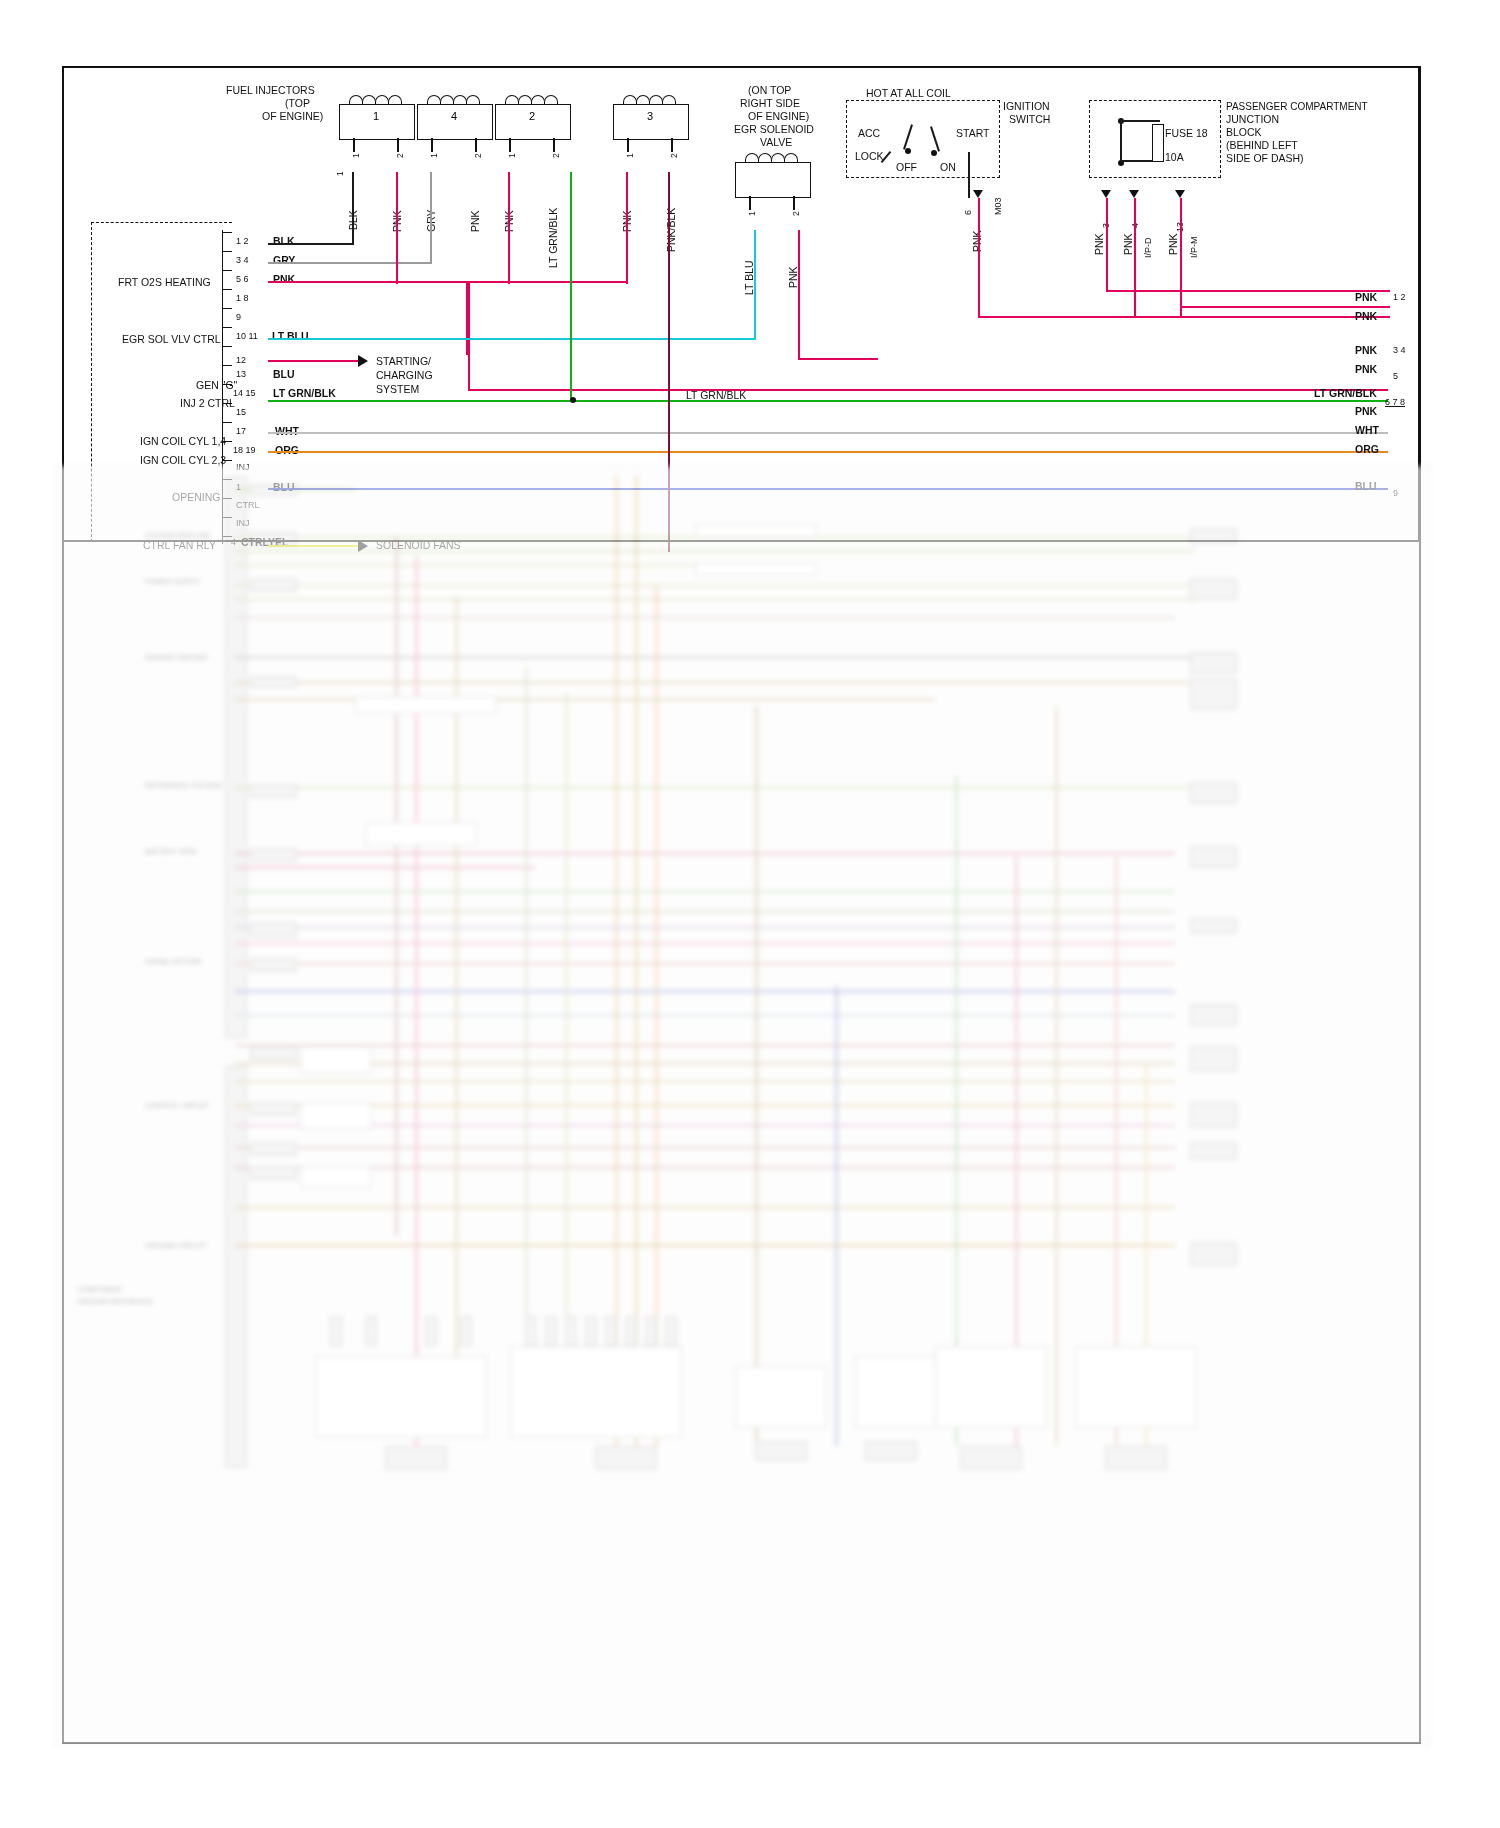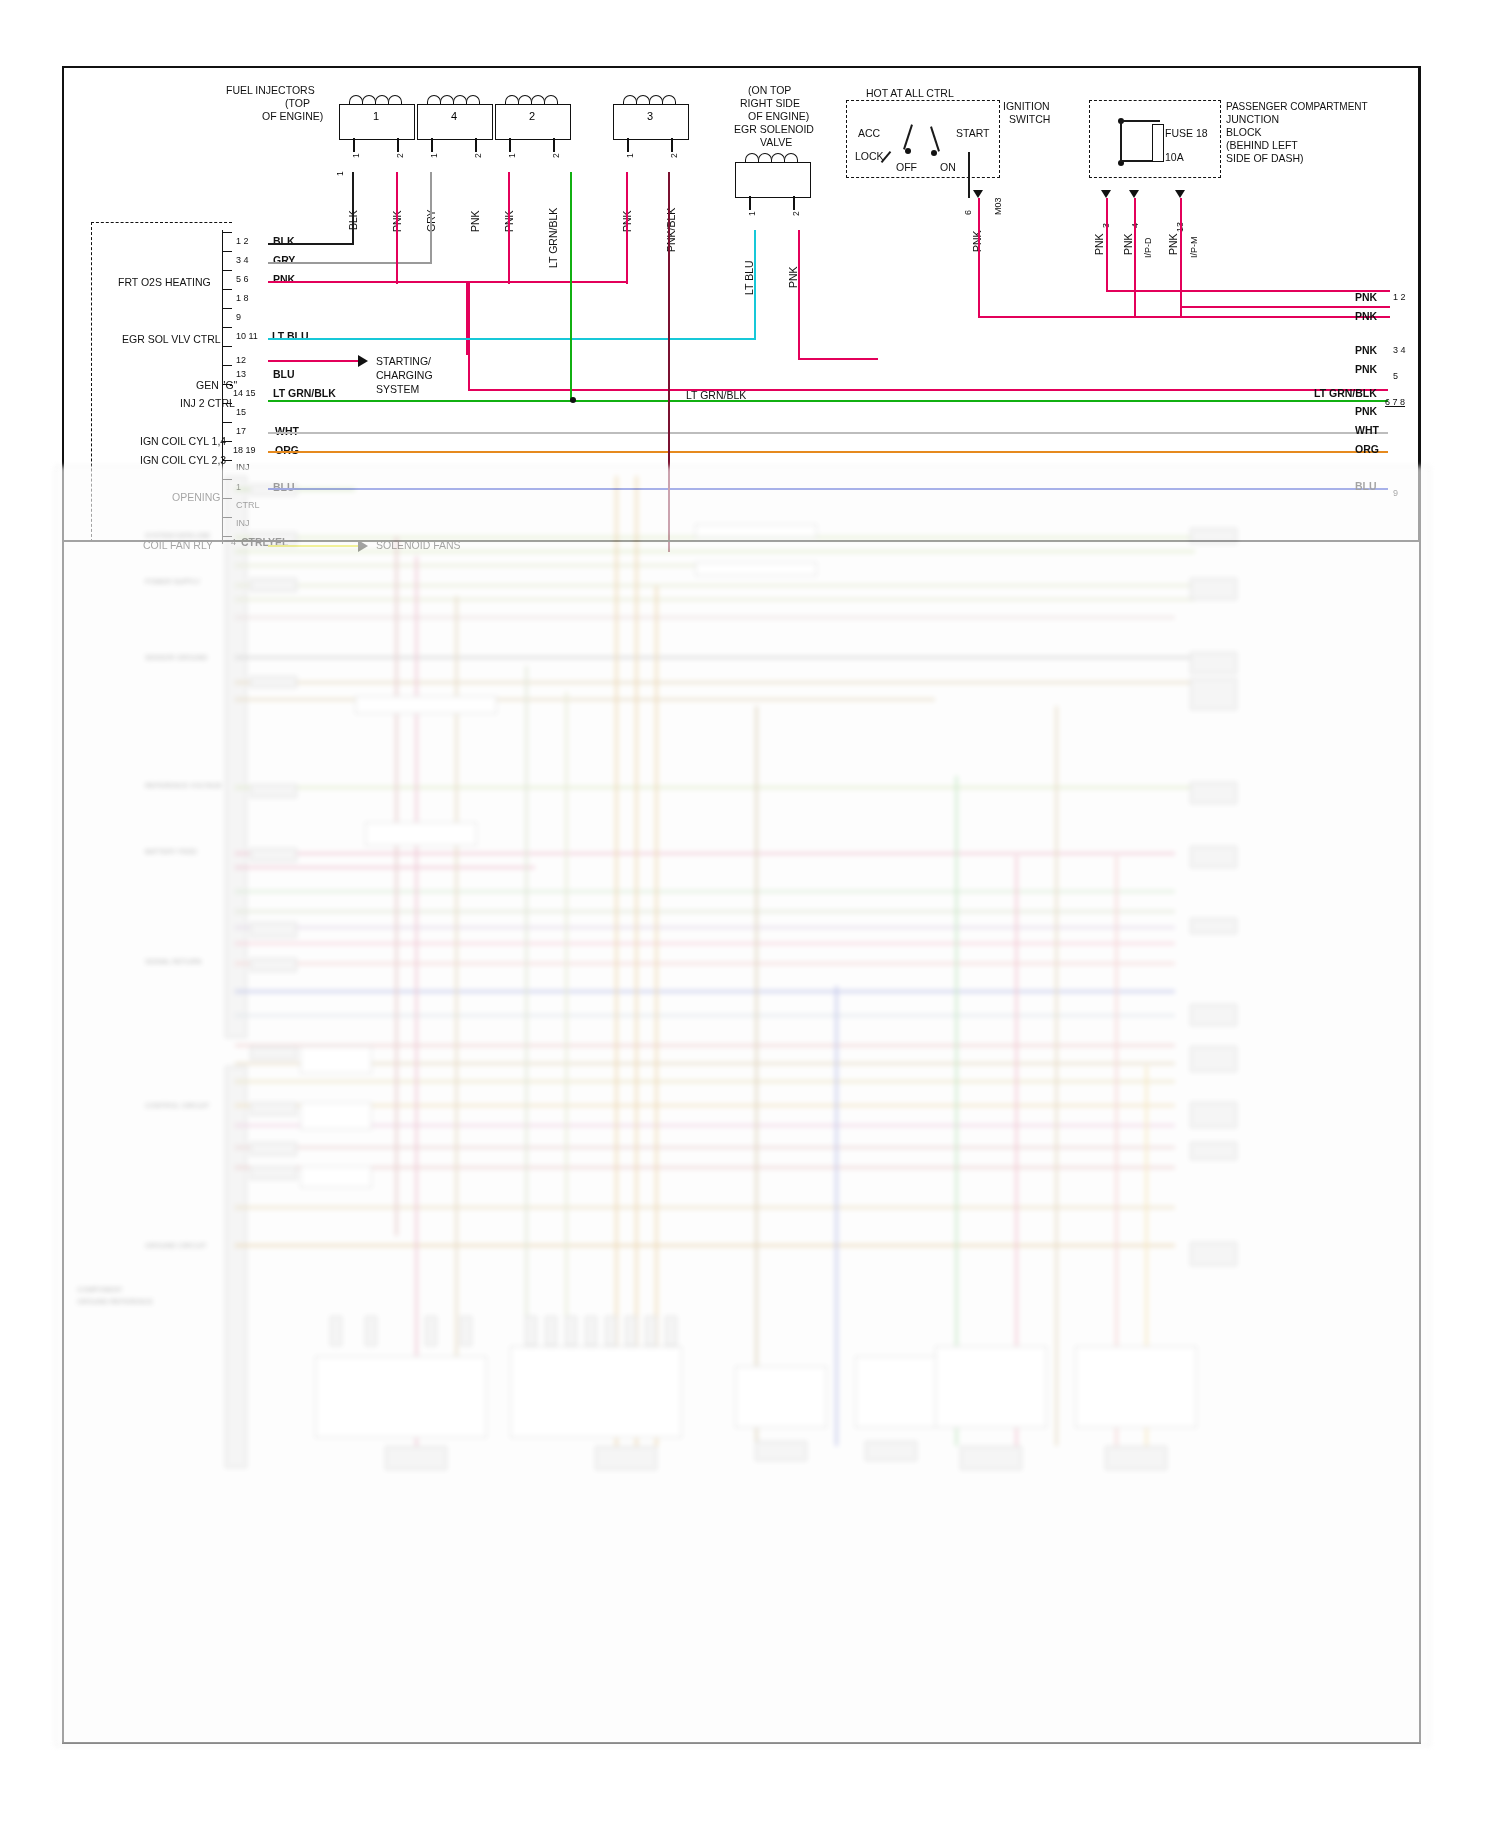--- a/index.html
+++ b/index.html
@@ -137,21 +137,21 @@
       <div class="hump" style="left:49px;"></div>
     <div class="body"></div>
     <div class="pin" style="left:14px;"></div>
       <div class="pin" style="left:58px;"></div>
   </div>
   <div class="vtxt" style="left:747px;top:216px;font-size:8.5px;">1</div>
   <div class="vtxt" style="left:791px;top:216px;font-size:8.5px;">2</div>
   <div class="vtxt" style="left:743px;top:295px;">LT BLU</div>
   <div class="vtxt" style="left:787px;top:288px;">PNK</div>
 
-  <div class="txt" style="left:866px;top:88px;">HOT AT ALL CTRL</div>
+  <div class="txt" style="left:866px;top:88px;">HOT AT ALL COIL</div>
   <div class="txt" style="left:1003px;top:101px;">IGNITION</div>
   <div class="txt" style="left:1009px;top:114px;">SWITCH</div>
   <div class="dash" style="left:846px;top:100px;width:152px;height:76px;"></div>
   <div class="txt" style="left:858px;top:128px;">ACC</div>
   <div class="txt" style="left:855px;top:151px;">LOCK</div>
   <div class="txt" style="left:896px;top:162px;">OFF</div>
   <div class="txt" style="left:940px;top:162px;">ON</div>
   <div class="txt" style="left:956px;top:128px;">START</div>
 
   <div class="dot" style="left:905px;top:148px;"></div>
@@ -232,21 +232,21 @@
 
   <div class="txt" style="left:236px;top:483px;font-size:9px;">1</div>
   <div class="txt b" style="left:273px;top:482px;">BLU</div>
   <div class="txt" style="left:172px;top:492px;">OPENING</div>
 
   <div class="txt" style="left:236px;top:501px;font-size:9px;text-align:right;">CTRL</div>
   <div class="txt" style="left:236px;top:519px;font-size:9px;">INJ</div>
 
   <div class="txt" style="left:231px;top:538px;font-size:9px;">4</div>
   <div class="txt b" style="left:241px;top:537px;">CTRLYEL</div>
-  <div class="txt" style="left:143px;top:540px;">COIL FAN RLY</div>
+  <div class="txt" style="left:143px;top:540px;">CTRL FAN RLY</div>
 
   <div class="abs" style="left:222px;top:230px;width:12px;height:314px;border-left:1.4px solid #111;"></div>
   <div class="abs" style="left:222px;top:232px;width:10px;height:0;border-top:1.4px solid #111;"></div>
   <div class="abs" style="left:222px;top:251px;width:10px;height:0;border-top:1.4px solid #111;"></div>
   <div class="abs" style="left:222px;top:270px;width:10px;height:0;border-top:1.4px solid #111;"></div>
   <div class="abs" style="left:222px;top:289px;width:10px;height:0;border-top:1.4px solid #111;"></div>
   <div class="abs" style="left:222px;top:308px;width:10px;height:0;border-top:1.4px solid #111;"></div>
   <div class="abs" style="left:222px;top:327px;width:10px;height:0;border-top:1.4px solid #111;"></div>
   <div class="abs" style="left:222px;top:346px;width:10px;height:0;border-top:1.4px solid #111;"></div>
   <div class="abs" style="left:222px;top:365px;width:10px;height:0;border-top:1.4px solid #111;"></div>

